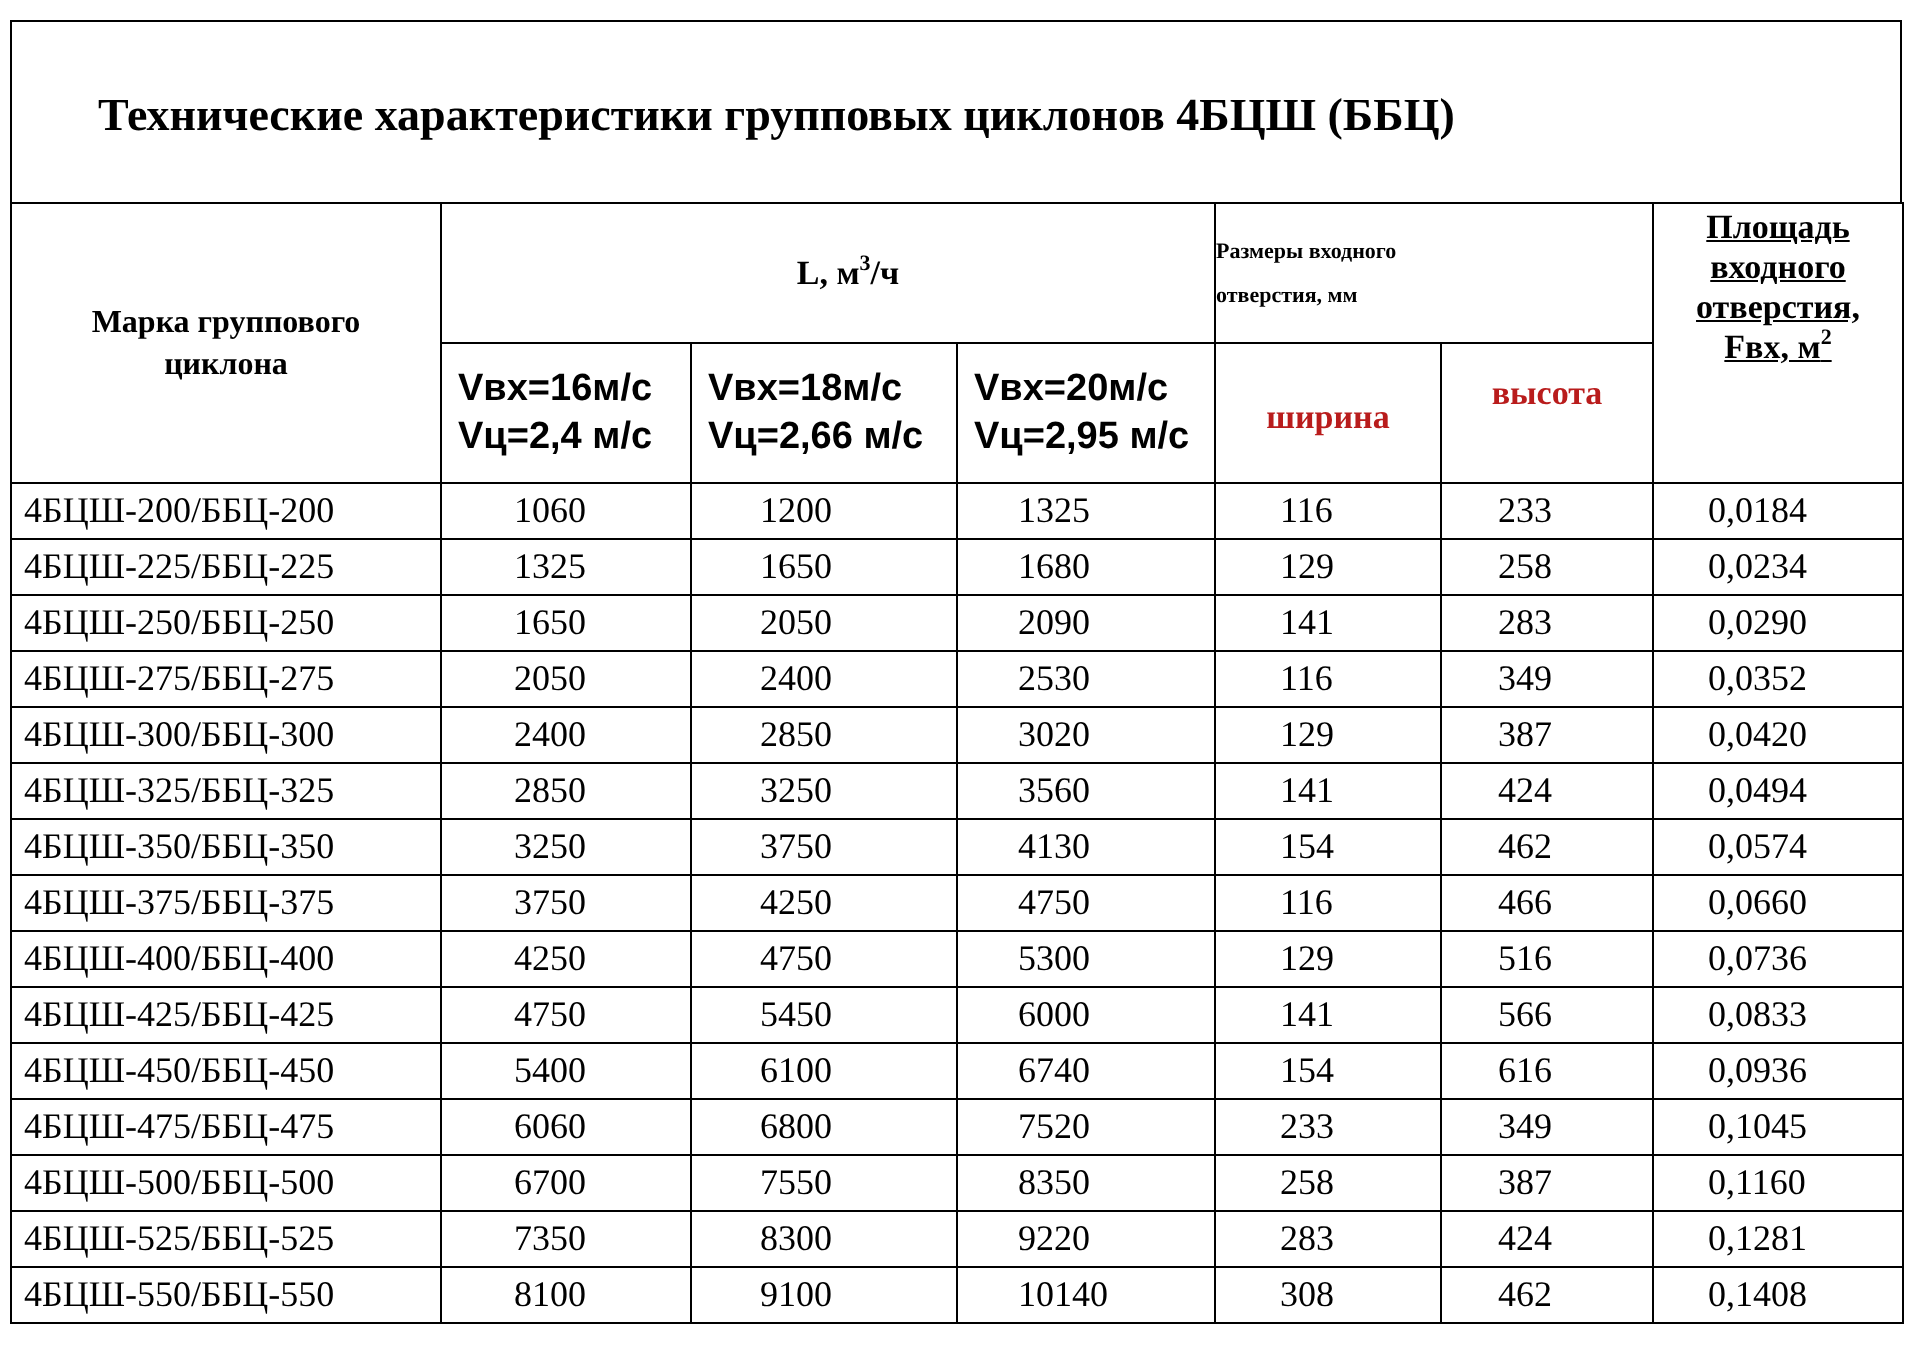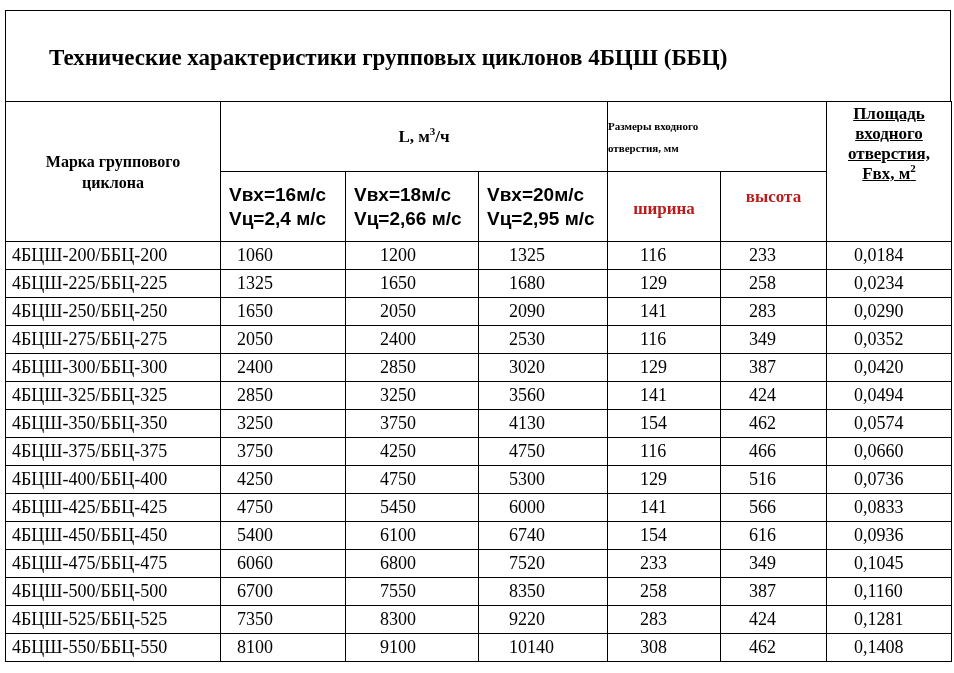--- a/index.html
+++ b/index.html
@@ -16,21 +16,21 @@
   .th-L { font-size: 17px; text-align: center; vertical-align: middle; padding-left: 20px; }
   .th-dims { font-size: 11px; line-height: 22px; text-align: left; vertical-align: middle; }
   .th-area { font-size: 17px; line-height: 20px; text-align: center; vertical-align: top; padding-top: 2px; text-decoration: underline; }
   .th-speed { font-family: "Liberation Sans", sans-serif; font-weight: bold; font-size: 19px; text-align: left; line-height: 24px; padding-left: 8px; vertical-align: middle; }
   .th-sub { font-size: 17px; color: #b91c1c; font-weight: bold; vertical-align: middle; }
   .th-sub.w { text-align: center; padding-top: 4px; }
   .th-sub.h { text-align: center; padding-bottom: 20px; }
   tr.row td { height: 27px; font-size: 18px; line-height: 27px; }
   td.brand { padding-left: 6px; white-space: nowrap; }
   td.num { text-align: left; }
-  td.c1 { padding-left: 16px; }
+  td.c1 { padding-left: 36px; }
   td.c2 { padding-left: 34px; }
   td.c3 { padding-left: 30px; }
   td.c4 { padding-left: 32px; }
   td.c5 { padding-left: 28px; vertical-align: top; line-height: 24px; }
   td.c6 { padding-left: 27px; vertical-align: top; line-height: 24px; }
   sup { font-size: 11px; vertical-align: 7px; line-height: 0; }
 </style>
 </head>
 <body>
 

